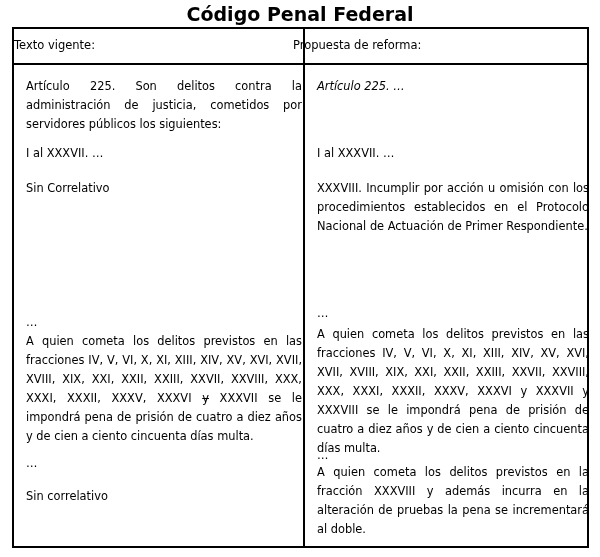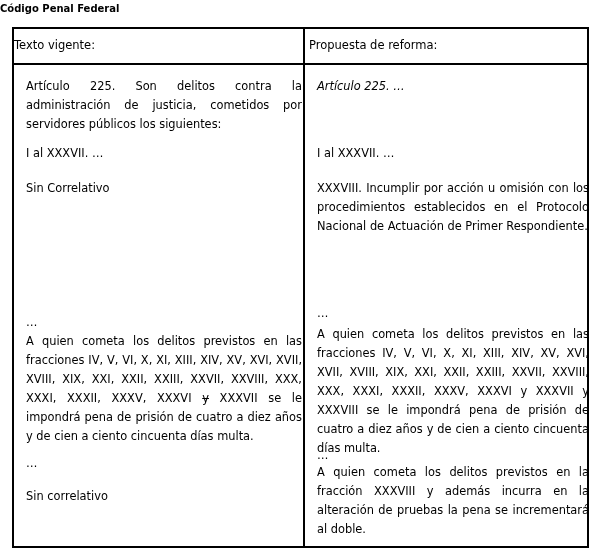--- a/index.html
+++ b/index.html
@@ -1,27 +1,27 @@
 <!DOCTYPE html>
 <html><head>
 <meta charset="utf-8">
 <style>
   html, body { margin:0; padding:0; background:#ffffff; }
   body { width:600px; height:557px; position:relative; overflow:hidden;
          font-family:"DejaVu Sans", sans-serif; color:#000; }
-  .title { position:absolute; top:3px; left:0; width:600px; text-align:left;
-           font-weight:bold; font-size:10px; font-family:"DejaVu Sans", sans-serif; }
+  .title { position:absolute; top:3px; left:0; width:600px; text-align:center;
+           font-weight:bold; font-size:19px; font-family:"DejaVu Sans", sans-serif; }
   .tbl { position:absolute; left:12px; top:27px; width:577px; height:521px;
          border:2px solid #000; box-sizing:border-box; }
   .vline { position:absolute; left:289px; top:0; width:2px; height:100%; background:#000; }
   .hline { position:absolute; left:0; top:34px; width:100%; height:2px; background:#000; }
   .hdr { position:absolute; top:0; height:34px; line-height:32px; text-align:left;
          font-size:11.5px; }
   .hdr.left { left:0; width:289px; }
-  .hdr.right { left:295px; width:256px; }
+  .hdr.right { left:279px; width:256px; }
   .col { position:absolute; top:36px; font-size:11.4px; line-height:19px; }
   .col.left { left:6px; width:276px; }
   .col.right { left:297px; width:272px; }
   .p { position:absolute; left:0; width:100%; text-align:justify; margin:6px; }
   .b { font-weight:normal; }
   .strike { text-decoration:line-through; }
   .lastline-left { text-align-last:left; }
 </style>
 </head>
 <body>

